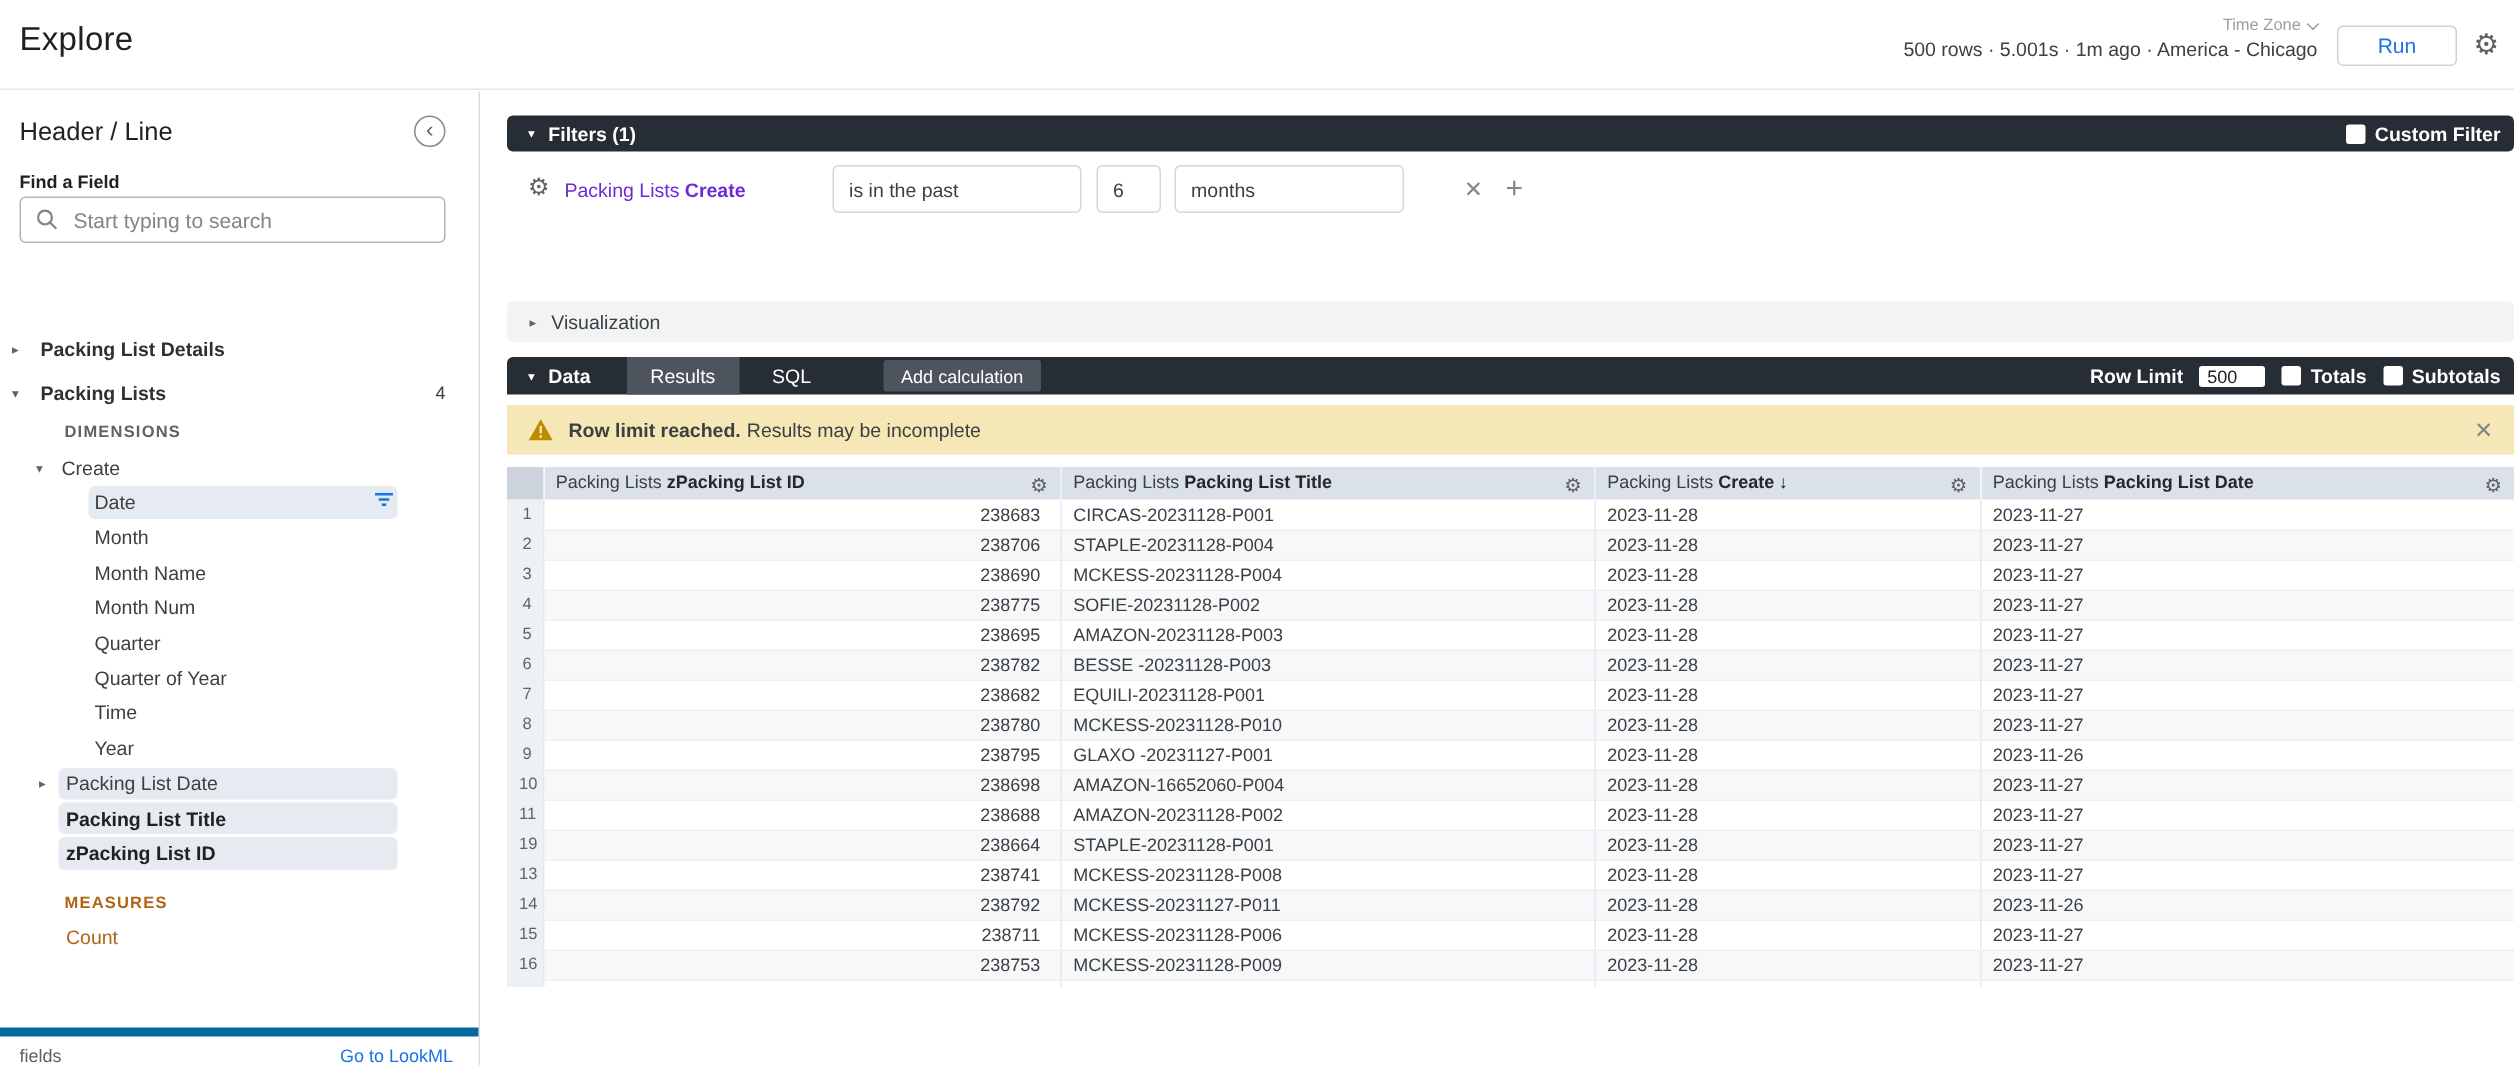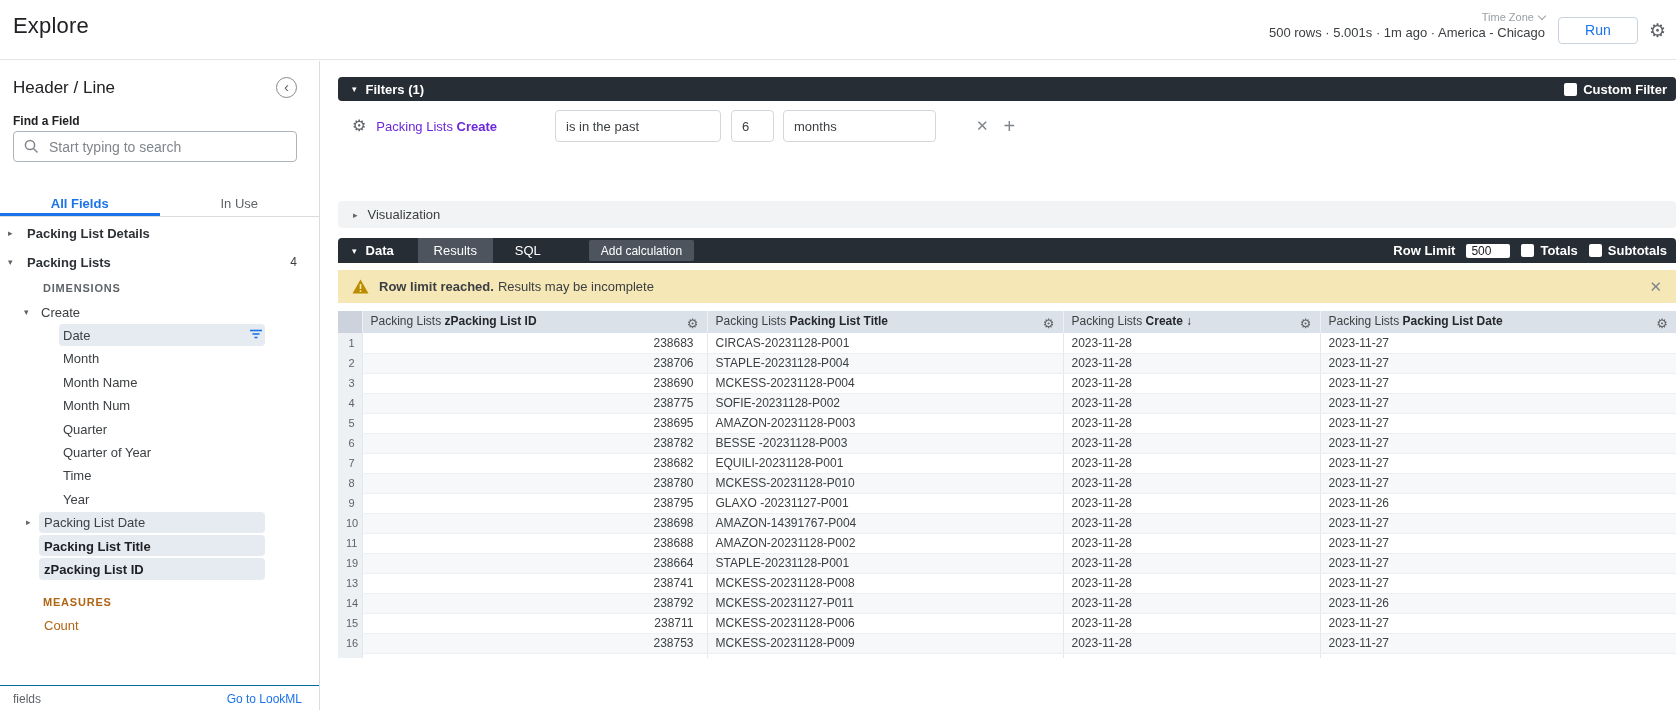--- a/index.html
+++ b/index.html
@@ -46,21 +46,21 @@
   .l-sec { left:43px; font-size:11px; font-weight:700; letter-spacing:.8px; color:#5f6368; }
   .l-sg { left:41px; }
   .l-1 { left:44px; } .l-2 { left:63px; }
   .fl-lab.bold { font-weight:700; color:#202124; }
   .fl-lab.measure, .l-sec.measure { color:#b06514; }
   .hl { position:absolute; top:1px; bottom:1px; background:#e6ebf2; border-radius:4px; }
   .hl-1 { left:39px; width:226px; } .hl-2 { left:59px; width:206px; }
   .fl-count { position:absolute; right:22px; top:50%; transform:translateY(-50%); font-size:12px; color:#3c4043; }
   .fl-filter-icon { position:absolute; right:56px; top:50%; transform:translateY(-50%); }
 
-  .sb-footer { position:absolute; bottom:0; left:0; right:0; height:25px; border-top:1px solid #0369a1; background:#fff; display:flex; align-items:flex-start; justify-content:space-between; padding:6px 17px 0 13px; }
+  .sb-footer { position:absolute; bottom:0; left:0; right:0; height:25px; border-top:6px solid #0369a1; background:#fff; display:flex; align-items:flex-start; justify-content:space-between; padding:6px 17px 0 13px; }
   .sb-footer .left { font-size:12px; color:#5f6368; }
   .sb-footer .link { font-size:12px; color:#1a73e8; cursor:pointer; text-decoration:none; }
 
   
   .main { position:absolute; left:321px; top:61px; right:0; bottom:0; padding-left:17px; overflow:hidden; background:#fff; }
 
   .filters-bar { margin-top:16px; height:24px; background:#272d34; border-radius:4px; display:flex; align-items:center; color:#fff; }
   .bar-caret { font-size:9px; margin-left:14px; color:#fff; }
   .bar-caret.dark { color:#5f6368; }
   .filters-bar .bar-label { font-size:13px; font-weight:700; margin-left:9px; }
@@ -131,24 +131,20 @@
 <div class="sidebar">
   <div class="panel-title">Header / Line</div>
   <div class="back-circle"><span>‹</span></div>
   <div class="find-label">Find a Field</div>
   <div class="search-box">
     <svg width="15" height="15" viewBox="0 0 15 15">
       <circle cx="6" cy="6" r="4.6" fill="none" stroke="#80868b" stroke-width="1.5"></circle>
       <line x1="9.5" y1="9.5" x2="13.5" y2="13.5" stroke="#80868b" stroke-width="1.5"></line>
     </svg>
     <input type="text" placeholder="Start typing to search" style="">
-  </div>
-  <div class="tabs">
-    <div class="tab active">All Fields</div>
-    <div class="tab">In Use</div>
   </div>
   <div class="field-list">
       <div class="fl-row group">
         <span class="fl-caret c-g">▸</span>
         <span class="fl-lab l-g">Packing List Details</span>
       </div>
       <div class="fl-row group">
         <span class="fl-caret c-g">▾</span>
         <span class="fl-lab l-g">Packing Lists</span>
         <span class="fl-count">4</span>
@@ -351,21 +347,21 @@
           <tr>
             <td class="rownum">9</td>
             <td class="num">238795</td>
             <td>GLAXO -20231127-P001</td>
             <td>2023-11-28</td>
             <td>2023-11-26</td>
           </tr>
           <tr>
             <td class="rownum">10</td>
             <td class="num">238698</td>
-            <td>AMAZON-14391767-P004</td>
+            <td>AMAZON-16652060-P004</td>
             <td>2023-11-28</td>
             <td>2023-11-27</td>
           </tr>
           <tr>
             <td class="rownum">11</td>
             <td class="num">238688</td>
             <td>AMAZON-20231128-P002</td>
             <td>2023-11-28</td>
             <td>2023-11-27</td>
           </tr>

